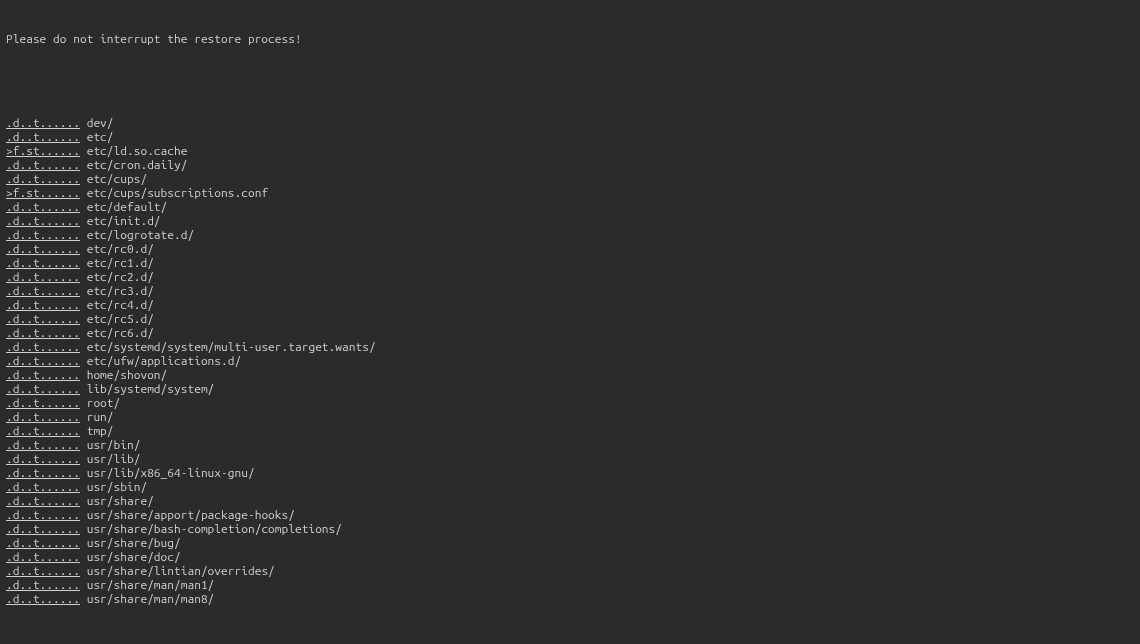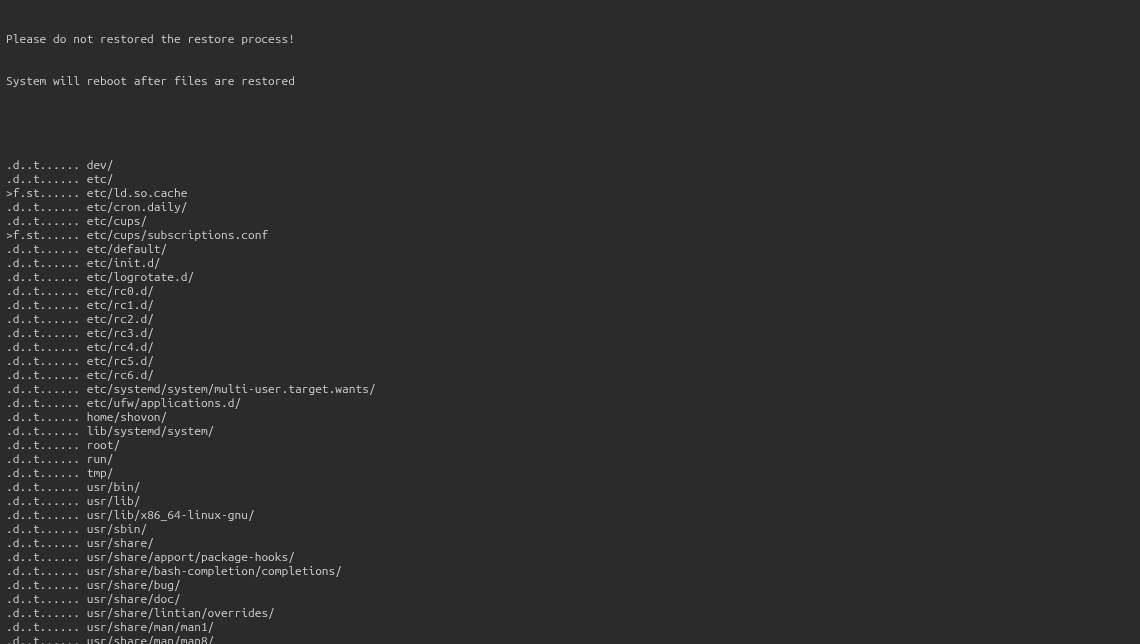--- a/index.html
+++ b/index.html
@@ -19,28 +19,28 @@
       white-space: pre;
     }
     .line {
       display: block;
     }
     .entry {
       display: block;
     }
     .flags {
       display: inline;
+      text-decoration: underline;
     }
     .path {
       display: inline;
       text-align: center;
     }
   </style>
 </head>
 <body>
 
 <div class="terminal">
-  <span class="line">Please do not restored the restore process!</span>
-  <span class="line">System will reboot after files are restored</span>
+  <span class="line">Please do not interrupt the restore process!</span>
   <span class="line"> </span>
   <div id="entries-container"><span class="entry"><span class="flags">.d..t......</span> <span class="path">dev/</span></span><span class="entry"><span class="flags">.d..t......</span> <span class="path">etc/</span></span><span class="entry"><span class="flags">&gt;f.st......</span> <span class="path">etc/ld.so.cache</span></span><span class="entry"><span class="flags">.d..t......</span> <span class="path">etc/cron.daily/</span></span><span class="entry"><span class="flags">.d..t......</span> <span class="path">etc/cups/</span></span><span class="entry"><span class="flags">&gt;f.st......</span> <span class="path">etc/cups/subscriptions.conf</span></span><span class="entry"><span class="flags">.d..t......</span> <span class="path">etc/default/</span></span><span class="entry"><span class="flags">.d..t......</span> <span class="path">etc/init.d/</span></span><span class="entry"><span class="flags">.d..t......</span> <span class="path">etc/logrotate.d/</span></span><span class="entry"><span class="flags">.d..t......</span> <span class="path">etc/rc0.d/</span></span><span class="entry"><span class="flags">.d..t......</span> <span class="path">etc/rc1.d/</span></span><span class="entry"><span class="flags">.d..t......</span> <span class="path">etc/rc2.d/</span></span><span class="entry"><span class="flags">.d..t......</span> <span class="path">etc/rc3.d/</span></span><span class="entry"><span class="flags">.d..t......</span> <span class="path">etc/rc4.d/</span></span><span class="entry"><span class="flags">.d..t......</span> <span class="path">etc/rc5.d/</span></span><span class="entry"><span class="flags">.d..t......</span> <span class="path">etc/rc6.d/</span></span><span class="entry"><span class="flags">.d..t......</span> <span class="path">etc/systemd/system/multi-user.target.wants/</span></span><span class="entry"><span class="flags">.d..t......</span> <span class="path">etc/ufw/applications.d/</span></span><span class="entry"><span class="flags">.d..t......</span> <span class="path">home/shovon/</span></span><span class="entry"><span class="flags">.d..t......</span> <span class="path">lib/systemd/system/</span></span><span class="entry"><span class="flags">.d..t......</span> <span class="path">root/</span></span><span class="entry"><span class="flags">.d..t......</span> <span class="path">run/</span></span><span class="entry"><span class="flags">.d..t......</span> <span class="path">tmp/</span></span><span class="entry"><span class="flags">.d..t......</span> <span class="path">usr/bin/</span></span><span class="entry"><span class="flags">.d..t......</span> <span class="path">usr/lib/</span></span><span class="entry"><span class="flags">.d..t......</span> <span class="path">usr/lib/x86_64-linux-gnu/</span></span><span class="entry"><span class="flags">.d..t......</span> <span class="path">usr/sbin/</span></span><span class="entry"><span class="flags">.d..t......</span> <span class="path">usr/share/</span></span><span class="entry"><span class="flags">.d..t......</span> <span class="path">usr/share/apport/package-hooks/</span></span><span class="entry"><span class="flags">.d..t......</span> <span class="path">usr/share/bash-completion/completions/</span></span><span class="entry"><span class="flags">.d..t......</span> <span class="path">usr/share/bug/</span></span><span class="entry"><span class="flags">.d..t......</span> <span class="path">usr/share/doc/</span></span><span class="entry"><span class="flags">.d..t......</span> <span class="path">usr/share/lintian/overrides/</span></span><span class="entry"><span class="flags">.d..t......</span> <span class="path">usr/share/man/man1/</span></span><span class="entry"><span class="flags">.d..t......</span> <span class="path">usr/share/man/man8/</span></span></div>
   
 </div>
 
 </body></html>

